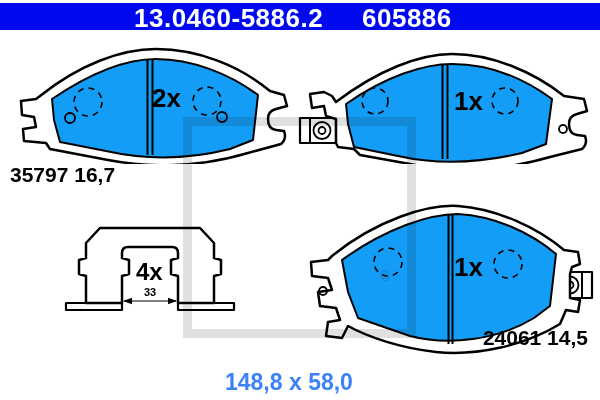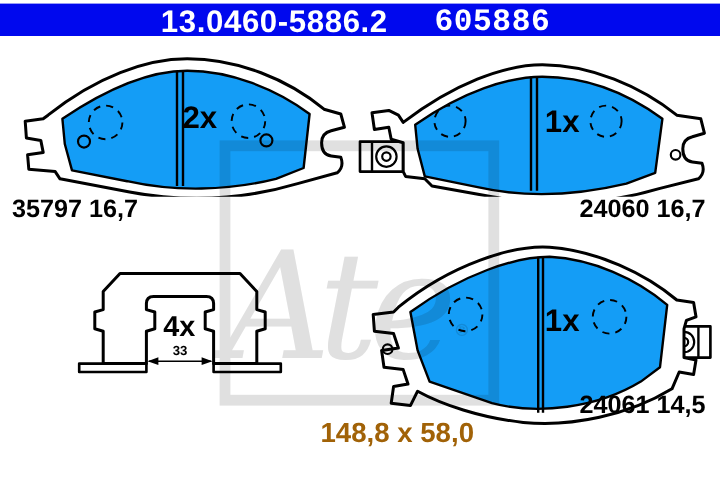--- a/index.html
+++ b/index.html
@@ -3,40 +3,40 @@
 <meta charset="utf-8">
 <style>
   html,body{margin:0;padding:0;background:#fff;}
   #stage{position:relative;width:600px;height:400px;background:#fff;overflow:hidden;
          font-family:"Liberation Sans",sans-serif;}
   
   #titlebar{position:absolute;left:0;top:3px;width:600px;height:27px;background:var(--header-bg);}
   .hdr-txt{position:absolute;top:0;height:16px;line-height:27px;color:#fff;
            font:bold 26px "Liberation Sans",sans-serif;letter-spacing:.5px;white-space:nowrap;}
   #hdr-catalog{left:134px;}
-  #hdr-ref{left:362px;font-family:Liberation Mono, monospace;}
+  #hdr-ref{left:362px;}
   
   .draw{position:absolute;}
   .outline{fill:#fff;stroke:var(--outline);stroke-width:2.5;stroke-linejoin:round;}
   .blue{fill:var(--pad-fill);stroke:var(--outline);stroke-width:2;stroke-linejoin:round;}
   .slot{stroke:var(--outline);stroke-width:2;fill:none;}
   .dashed{fill:none;stroke:var(--outline);stroke-width:1.6;stroke-dasharray:6 5;}
   .holecirc{fill:none;stroke:var(--outline);stroke-width:1.8;}
   .sensor{fill:#fff;stroke:var(--outline);stroke-width:2.2;stroke-linejoin:round;}
   .thinline{stroke:var(--outline);stroke-width:2;fill:none;}
   .qty{font:bold 26px "Liberation Sans",sans-serif;fill:#000;}
   .qty-sm{font:bold 24px "Liberation Sans",sans-serif;fill:#000;}
   .dimtxt{font:bold 11px "Liberation Sans",sans-serif;fill:#000;}
   .dimline{stroke:var(--outline);stroke-width:1.2;}
   .arrowhead{fill:var(--outline);}
   
   .lbl{position:absolute;font:bold 21px "Liberation Sans",sans-serif;color:#000;white-space:nowrap;}
   #label-24060,#label-24061{width:130px;text-align:right;}
-  #footer-dims{position:absolute;left:225px;top:347px;width:170px;text-align:right;
-               font:bold 23px "Liberation Sans",sans-serif;color:#a16207;}
+  #footer-dims{position:absolute;left:225px;top:369px;width:170px;text-align:left;
+               font:bold 23px "Liberation Sans",sans-serif;color:#3b82f6;}
   
   #watermark{position:absolute;inset:0;mix-blend-mode:multiply;pointer-events:none;z-index:10;}
   #wm-frame{position:absolute;left:183px;top:117px;width:233px;height:221px;
             border:9px solid var(--wm-gray);box-sizing:border-box;}
   #wm-script{position:absolute;left:186px;top:194px;font:italic 124px "DejaVu Serif",serif;
              color:var(--wm-gray);letter-spacing:-8px;line-height:1;}
   #wm-reg{position:absolute;left:378px;top:268px;font:bold 14px "DejaVu Serif",serif;color:var(--wm-gray);}
 </style>
 </head>
 <body>
@@ -101,24 +101,22 @@
     <path class="blue" d="M46,64 C90,32 134,18 162,18 C198,20 234,36 260,58 L254,110 L238,122 C202,144 152,150 114,140 L62,122 L52,96 Z"></path>
     <line class="slot" x1="152.5" y1="18" x2="152.5" y2="148"></line>
     <line class="slot" x1="156.5" y1="18" x2="156.5" y2="148"></line>
     <circle class="dashed" cx="92" cy="66" r="14"></circle>
     <circle class="dashed" cx="212" cy="68" r="14"></circle>
     <circle class="holecirc" cx="27" cy="95" r="4"></circle>
     <text class="qty" x="158" y="80">1x</text>
   </svg>
 
   <div class="lbl" id="label-24059" style="left:10px;top:163px">35797 16,7</div>
-  <div class="lbl" id="label-24060" style="left:458px;top:163px">24060 16,7</div>
   <div class="lbl" id="label-24061" style="left:458px;top:326px">24061 14,5</div>
 
   <div id="footer-dims">148,8 x 58,0</div>
 
   <div id="watermark">
     <div id="wm-frame"></div>
-    <div id="wm-script">Ate</div>
     <div id="wm-reg">®</div>
   </div>
 
 </div>
 
 </body></html>

